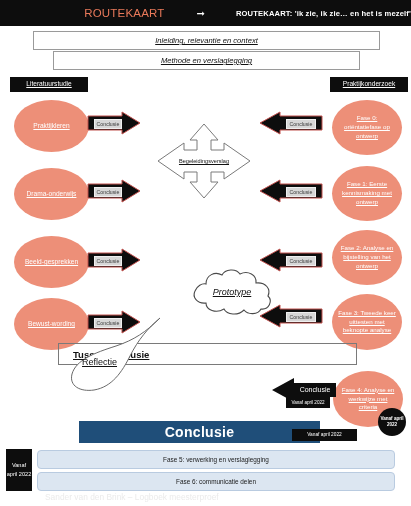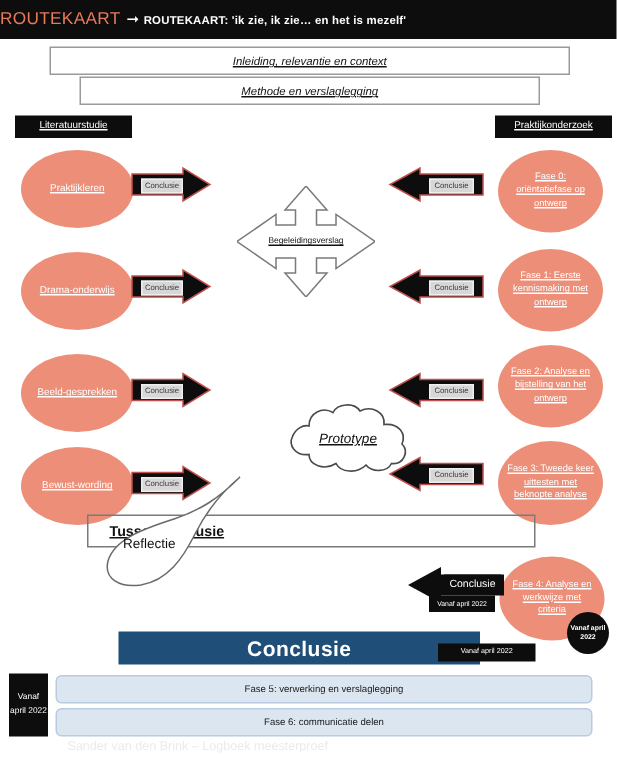--- a/index.html
+++ b/index.html
@@ -7,22 +7,23 @@
   body{
     width:411px;height:506px;position:relative;overflow:hidden;
     font-family:"Liberation Sans","DejaVu Sans",sans-serif;
     color:#000;
   }
   .stage{position:absolute;left:0;top:0;width:411px;height:506px;}
 
   
   .header-bar{
     position:absolute;left:0;top:0;width:411px;height:26px;
-    background:#0d0d0d;display:flex;align-items:center;justify-content:flex-start;
+    background:#0d0d0d;display:flex;align-items:center;justify-content:flex-end;
     white-space:nowrap;
+    gap:28px;
   }
   .hdr-title{color:#E8795A;font-size:11.5px;letter-spacing:.2px;}
   .hdr-arrow{color:#ffffff;font-size:10px;margin:0 3px 0 4px;font-weight:bold;}
   .hdr-sub{color:#ffffff;font-size:7.6px;font-weight:bold;letter-spacing:.15px;}
 
   
   .wbox{
     position:absolute;background:#ffffff;border:1px solid #9a9a9a;
     display:flex;align-items:center;justify-content:center;
     font-size:7.6px;color:#111;text-align:center;font-style:italic;
@@ -72,21 +73,21 @@
   .cloud-label{
     position:absolute;left:0;top:0;width:100%;height:100%;
     display:flex;align-items:center;justify-content:center;
     font-size:9px;color:#111;text-decoration:underline;
   }
 
   
   .leaf{position:absolute;}
   .leaf svg{display:block;overflow:visible;}
   .leaf-label{
-    position:absolute;font-size:9px;color:#111;
+    position:absolute;font-size:9px;color:#111;text-decoration:underline;
     white-space:nowrap;
   }
 
   
   .tussen{
     position:absolute;background:transparent;border:1px solid #7a7a7a;
     display:flex;align-items:center;
     font-size:9.5px;font-weight:bold;color:#111;
   }
   .tussen span{margin-left:14px;text-decoration:underline;}

